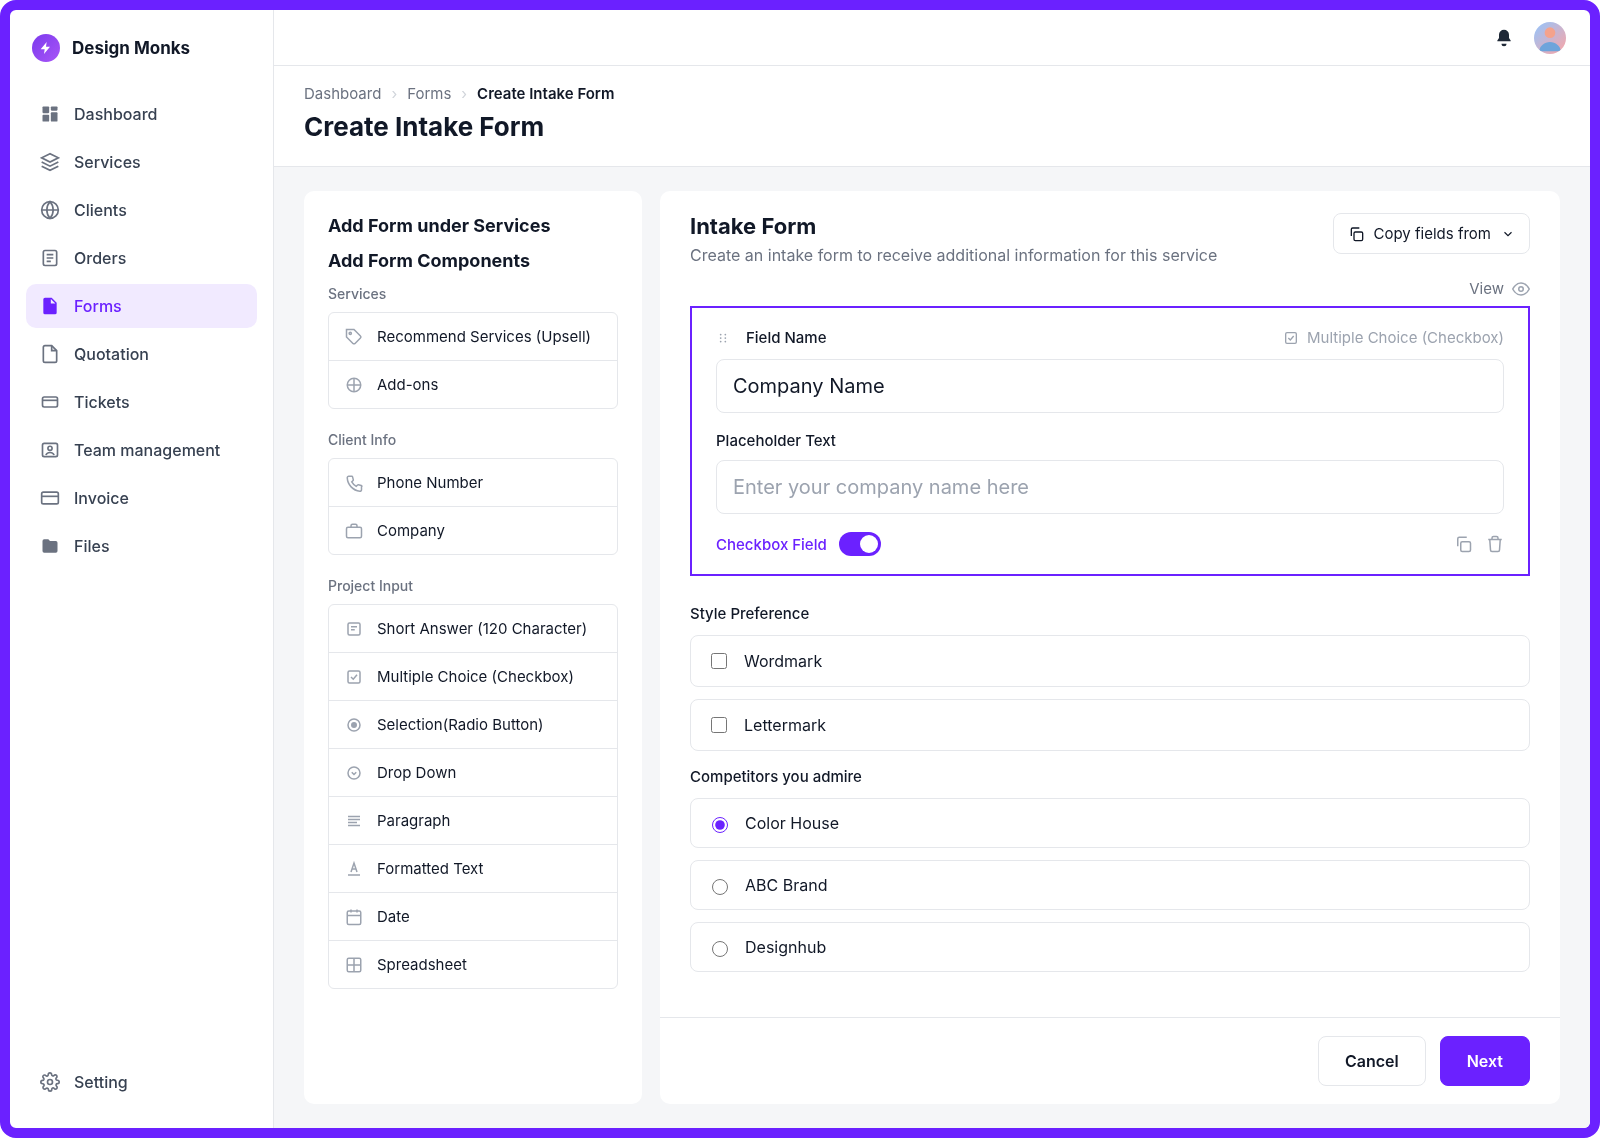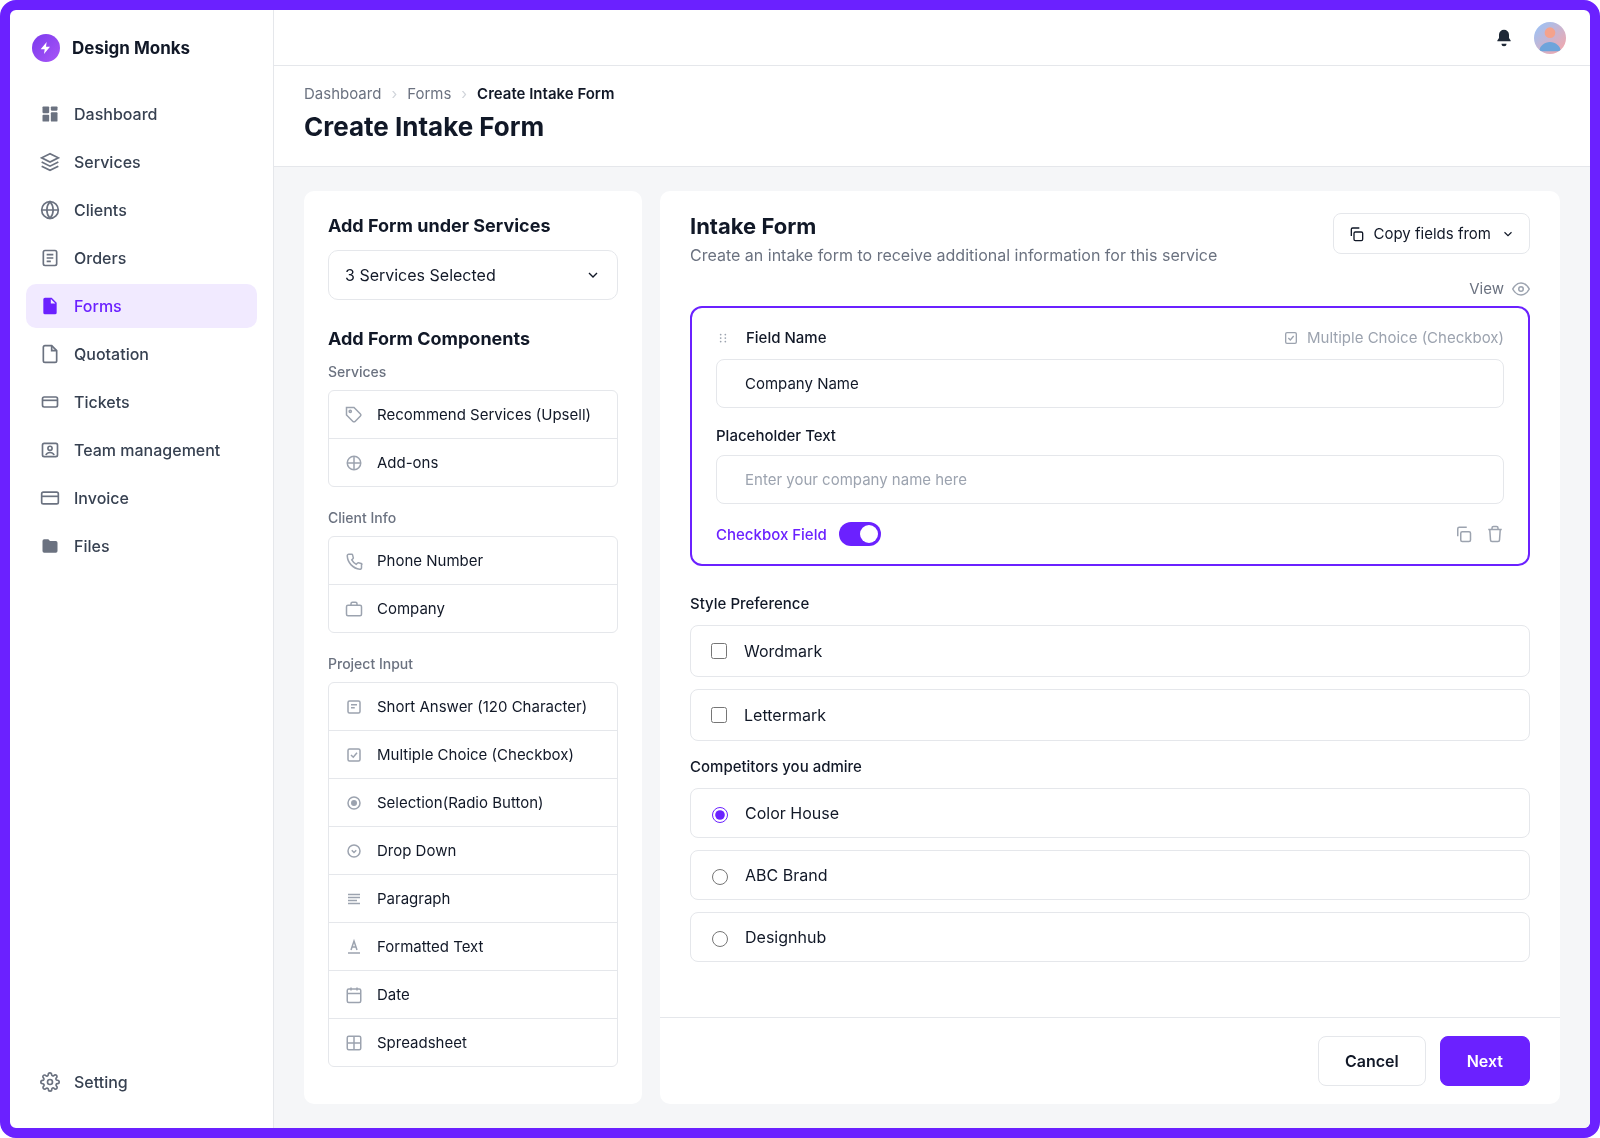--- a/index.html
+++ b/index.html
@@ -45,27 +45,27 @@
 .card-item + .card-item{border-top:1px solid var(--border)}
 .card-item .cicon{width:18px;height:18px;color:#9CA3AF;flex-shrink:0;display:flex;align-items:center;justify-content:center}
 .right-panel{flex:1;background:#fff;border-radius:10px;display:flex;flex-direction:column;min-width:0}
 .form-head{padding:22px 30px 6px;display:flex;align-items:flex-start;justify-content:space-between;gap:12px}
 .form-title{font-size:22px;font-weight:700;color:var(--text);margin:0 0 6px}
 .form-sub{font-size:16px;color:var(--muted);margin:0}
 .copy-btn{border:1px solid var(--border);border-radius:8px;padding:10px 14px;display:flex;align-items:center;gap:10px;font-size:15px;color:var(--text);cursor:pointer;background:#fff}
 .view-row{display:flex;justify-content:flex-end;align-items:center;gap:8px;padding:8px 30px 8px;font-size:15px;color:var(--muted)}
 .view-row .eye{color:#9CA3AF}
 .form-body{flex:1;overflow:auto;padding:0 30px 20px}
-.field-editor{border:2px solid var(--purple);border-radius:12px;padding:20px 24px 18px;margin-bottom:28px}
+.field-editor{border:2px solid var(--purple);border-radius:0;padding:20px 24px 18px;margin-bottom:28px}
 .fe-top{display:flex;align-items:center;gap:10px;margin-bottom:12px}
 .drag-handle{color:#9CA3AF;width:14px;height:14px;cursor:grab}
 .fe-label{font-size:15px;color:var(--text);font-weight:500;flex:1;margin-left:6px}
 .fe-type{display:flex;align-items:center;gap:8px;font-size:15px;color:#9CA3AF}
 .fe-type .tico{width:16px;height:16px}
-.input{width:100%;border:1px solid var(--border);border-radius:8px;padding:14px 28px;font-size:15px;color:var(--text);outline:none}
+.input{width:100%;border:1px solid var(--border);border-radius:8px;padding:14px 16px;font-size:20px;color:var(--text);outline:none}
 .input::placeholder{color:#9CA3AF}
 .fe-section-label{font-size:15px;color:var(--text);margin:18px 0 10px;font-weight:500}
 .fe-foot{display:flex;align-items:center;justify-content:space-between;margin-top:18px}
 .req-row{display:flex;align-items:center;gap:12px;font-size:15px;color:var(--purple);font-weight:500}
 .toggle{width:42px;height:24px;border-radius:999px;background:var(--purple);position:relative;cursor:pointer}
 .toggle::after{content:"";position:absolute;right:3px;top:3px;width:18px;height:18px;background:#fff;border-radius:50%}
 .fe-actions{display:flex;gap:14px;color:#9CA3AF}
 .fe-actions svg{width:18px;height:18px;cursor:pointer}
 .q-block{margin-bottom:16px}
 .q-label{font-size:15px;color:var(--text);font-weight:500;margin:0 0 12px}
@@ -219,28 +219,20 @@
       <span>Forms</span>
       <span class="sep">›</span>
       <span class="current">Create Intake Form</span>
     </div>
     <h1 class="page-title">Create Intake Form</h1>
   </div>
 
   <div class="workspace">
     <div class="left-panel">
       <h3 class="panel-h">Add Form under Services</h3>
-      <div class="select-box">
-        <span>3 Services Selected</span>
-        <span>
-                <svg viewBox="0 0 24 24" width="16" height="16" fill="none" stroke="currentColor" stroke-width="2">
-                  <path d="M6 9l6 6 6-6"></path>
-                </svg>
-              </span>
-      </div>
 
       <h3 class="panel-h">Add Form Components</h3>
 
       <p class="group-label">Services</p>
       <div class="card-list">
         <div class="card-item">
                 <span class="cicon">
                   <svg viewBox="0 0 24 24" width="18" height="18" fill="none" stroke="currentColor" stroke-width="2">
                     <path d="M20.59 13.41l-7.17 7.17a2 2 0 01-2.83 0L2 12V2h10l8.59 8.59a2 2 0 010 2.82z"></path>
                     <circle cx="7" cy="7" r="1.5"></circle>

